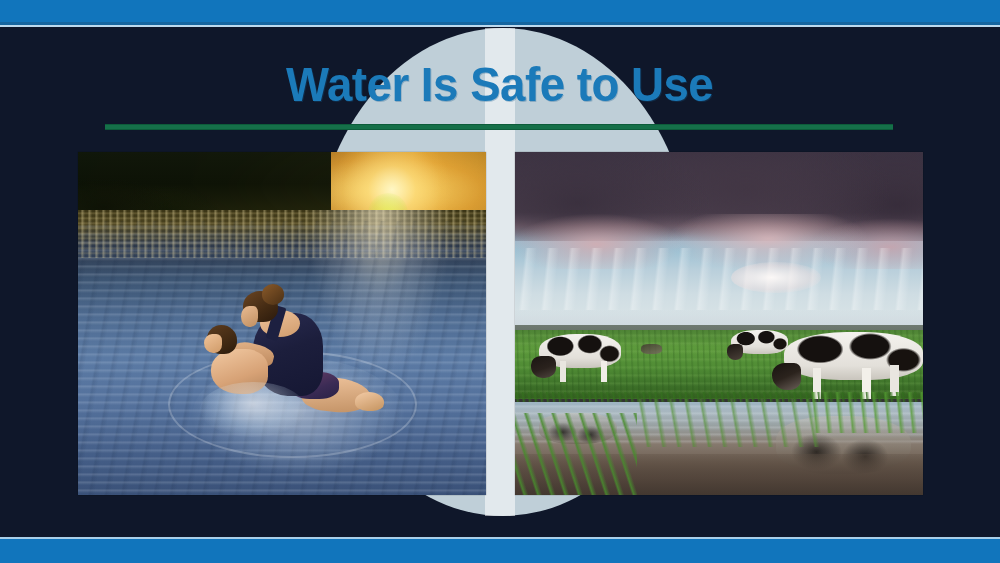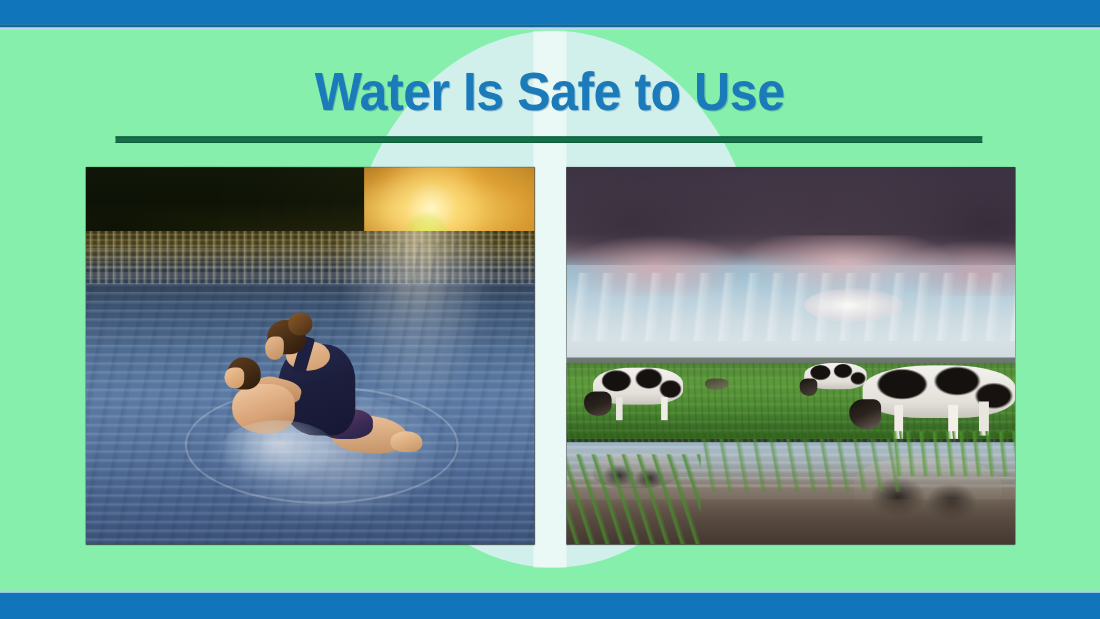--- a/index.html
+++ b/index.html
@@ -9,21 +9,21 @@
   }
   body {
     font-family: "Liberation Sans", sans-serif;
   }
 
   #slide {
     position: relative;
     width: 1000px;
     height: 563px;
     overflow: hidden;
-    background: #86efac;
+    background: #0f172a;
   }
 
   
   .bar-top {
     position: absolute;
     left: 0; top: 0;
     width: 1000px;
     height: 22px;
     background: #1175bc;
   }

